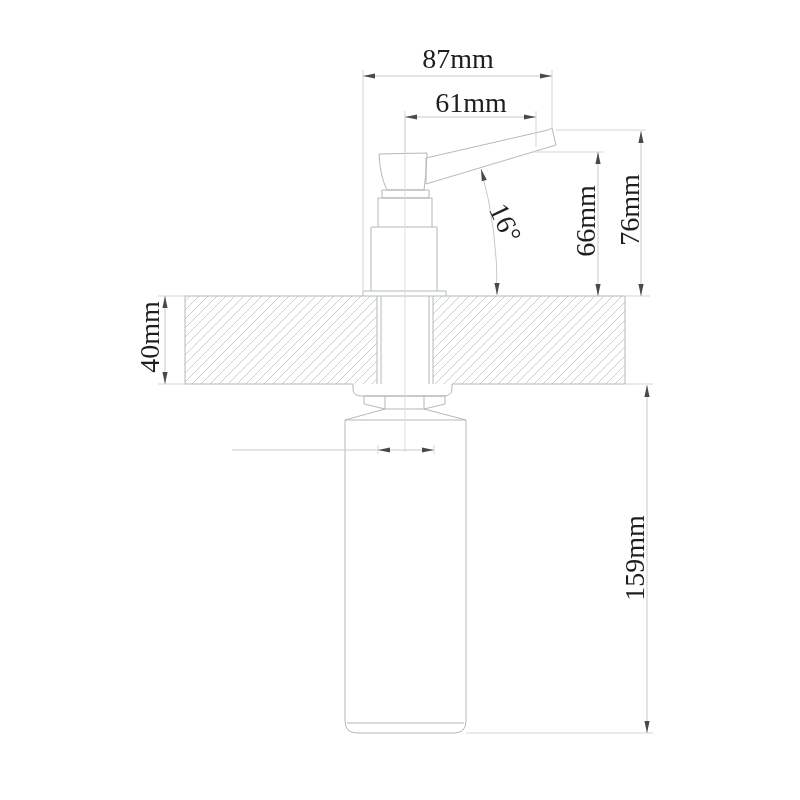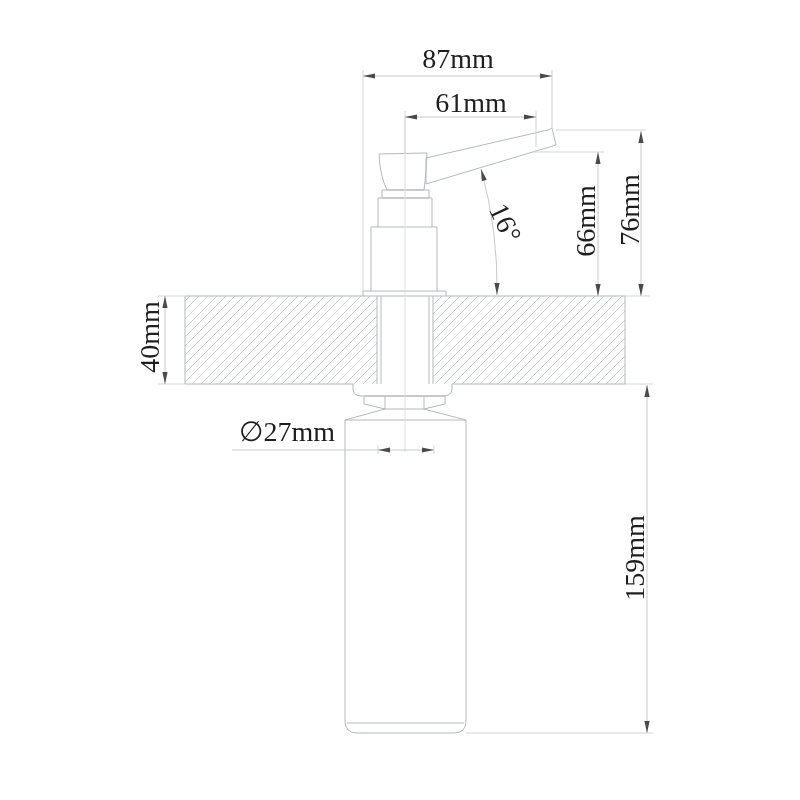--- a/index.html
+++ b/index.html
@@ -126,16 +126,15 @@
   <div class="dim-label" style="left:471px; top:103px;">61mm</div>
 
   <div class="dim-label rot-angle" style="left:505px; top:223px;">16°</div>
 
   <div class="dim-label rot-ccw" style="left:586px; top:221px;">66mm</div>
 
   <div class="dim-label rot-ccw" style="left:630px; top:210px;">76mm</div>
 
   <div class="dim-label rot-ccw" style="left:150px; top:337px;">40mm</div>
 
-  <div class="dim-label" style="left:287px; top:432px;">∅27mm</div>
 
   <div class="dim-label rot-ccw" style="left:635px; top:558px;">159mm</div>
 </div>
 
 </body></html>

